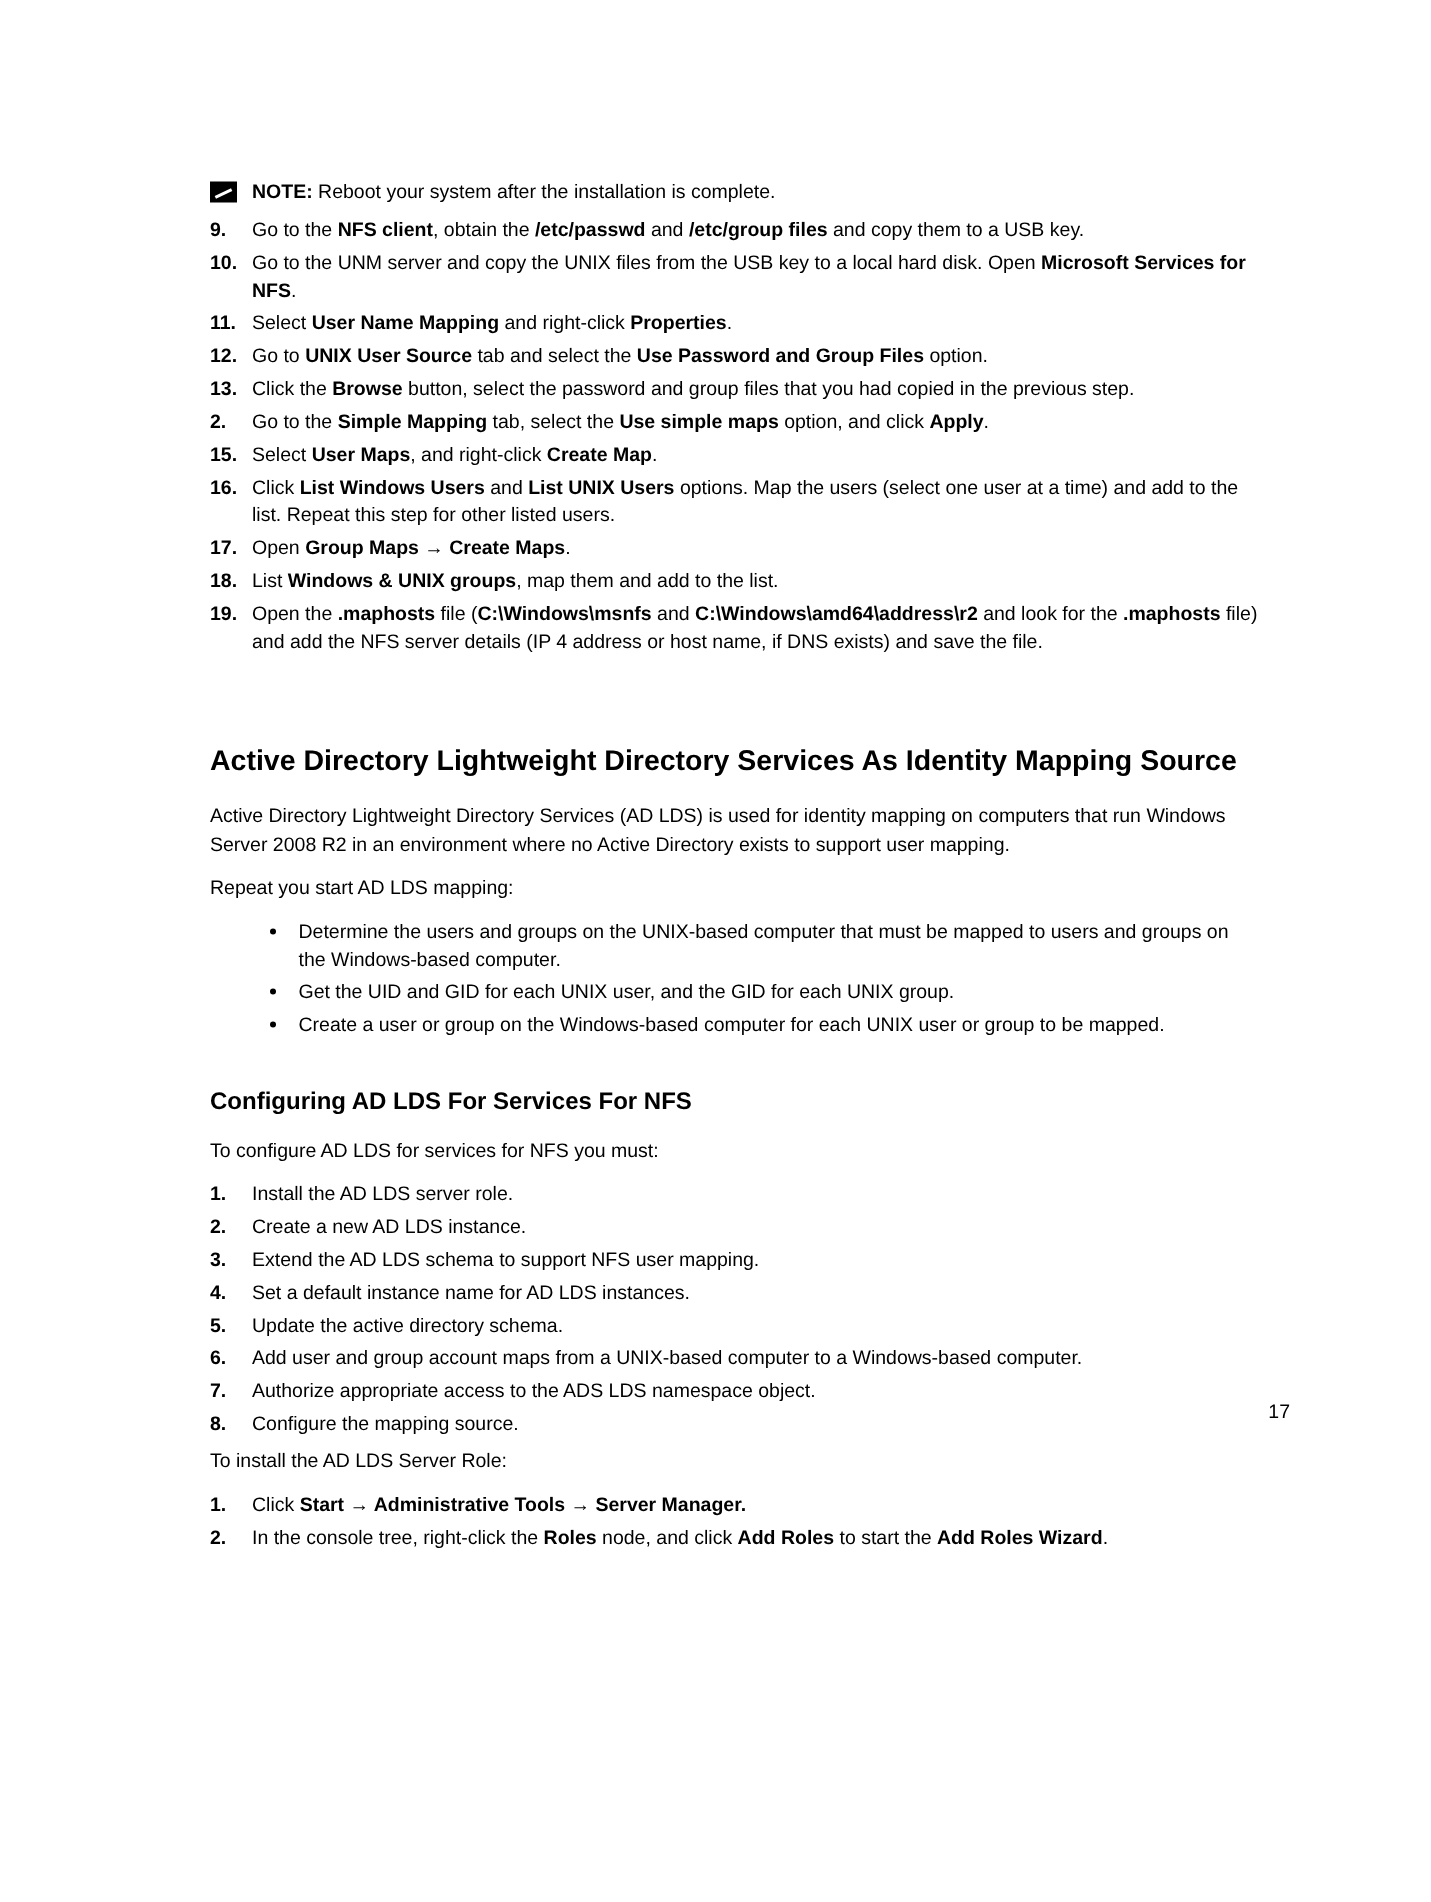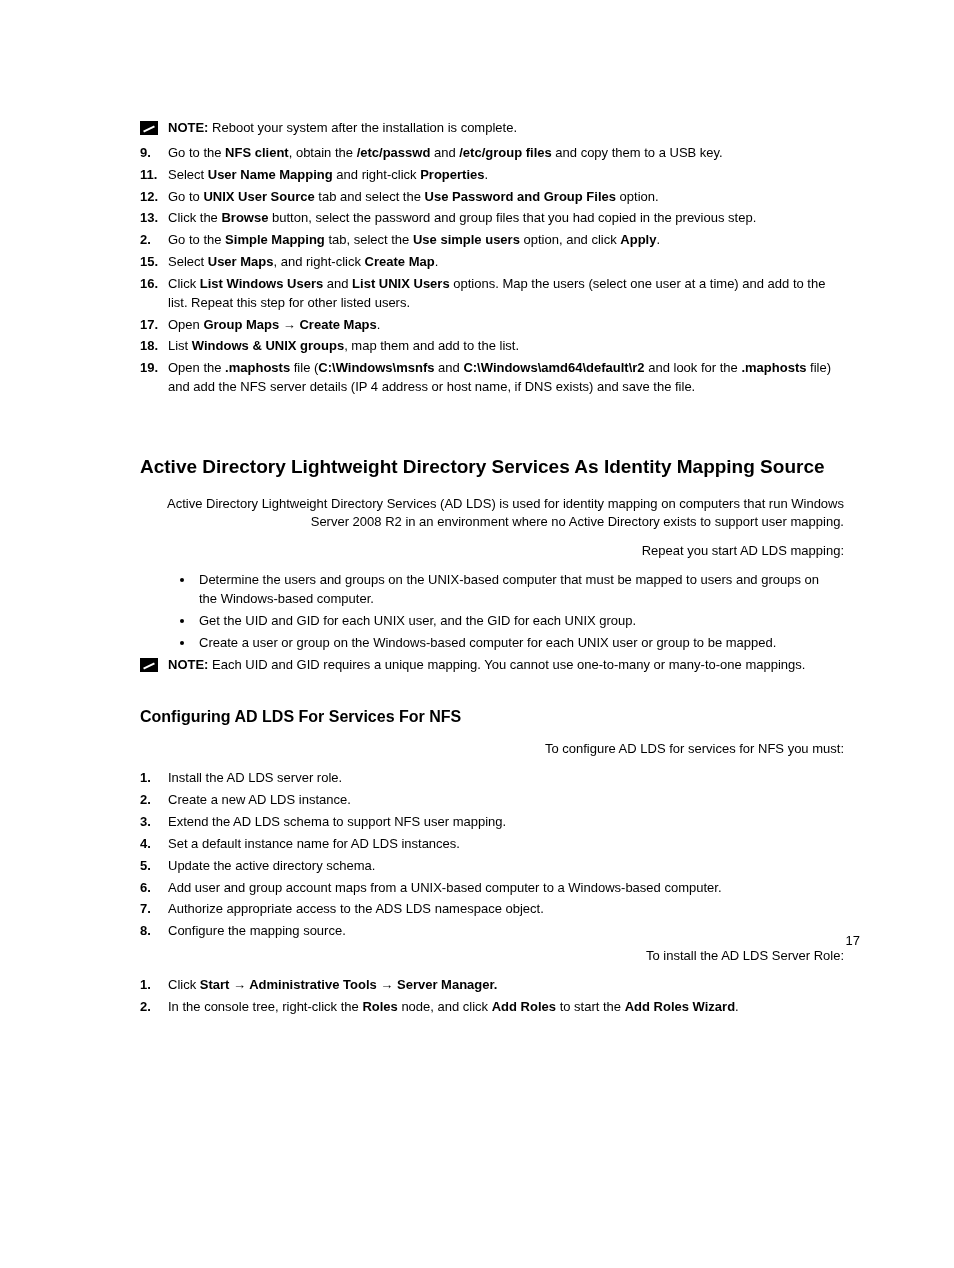--- a/index.html
+++ b/index.html
@@ -64,21 +64,21 @@
   h2 {
     font-size: 19px;
     font-weight: bold;
     margin: 56px 0 14px 0;
   }
   h3 {
     font-size: 16px;
     font-weight: bold;
     margin: 30px 0 12px 0;
   }
-  .para { margin: 6px 0 10px 0; text-align: right; }
+  .para { margin: 6px 0 10px 0; }
   .bullets {
     list-style: disc;
     padding-left: 50px;
     margin: 4px 0;
   }
   .bullets li { margin: 3px 5px; padding-left: 4px;}
   .pagenum {
     position: absolute;
     bottom: 85px;
     right: 94px;
@@ -96,74 +96,72 @@
       <span class="b">NOTE:</span><span> Reboot your system after the installation is complete.</span>
     </div>
   </div>
 
   <div class="ol" id="top-list">
       <div class="li">
         <div class="num">9.</div>
         <div class="txt"><span>Go to the </span><span class="b">NFS client</span><span>, obtain the </span><span class="b">/etc/passwd</span><span> and </span><span class="b">/etc/group files</span><span> and copy them to a USB key.</span></div>
       </div>
       <div class="li">
+        <div class="num">10.</div>
+        <div class="txt"><span>Go to the UNM server and copy the UNIX files from the USB key to a local hard disk. Open </span><span class="b">Microsoft Services for NFS</span><span>.</span></div>
+      </div>
+      <div class="li">
         <div class="num">11.</div>
         <div class="txt"><span>Select </span><span class="b">User Name Mapping</span><span> and right-click </span><span class="b">Properties</span><span>.</span></div>
       </div>
       <div class="li">
         <div class="num">12.</div>
         <div class="txt"><span>Go to </span><span class="b">UNIX User Source</span><span> tab and select the </span><span class="b">Use Password and Group Files</span><span> option.</span></div>
       </div>
       <div class="li">
         <div class="num">13.</div>
         <div class="txt"><span>Click the </span><span class="b">Browse</span><span> button, select the password and group files that you had copied in the previous step.</span></div>
       </div>
       <div class="li">
         <div class="num">2.</div>
-        <div class="txt"><span>Go to the </span><span class="b">Simple Mapping</span><span> tab, select the </span><span class="b">Use simple users</span><span> option, and click </span><span class="b">Apply</span><span>.</span></div>
+        <div class="txt"><span>Go to the </span><span class="b">Simple Mapping</span><span> tab, select the </span><span class="b">Use simple maps</span><span> option, and click </span><span class="b">Apply</span><span>.</span></div>
       </div>
       <div class="li">
         <div class="num">15.</div>
         <div class="txt"><span>Select </span><span class="b">User Maps</span><span>, and right-click </span><span class="b">Create Map</span><span>.</span></div>
       </div>
       <div class="li">
         <div class="num">16.</div>
         <div class="txt"><span>Click </span><span class="b">List Windows Users</span><span> and </span><span class="b">List UNIX Users</span><span> options. Map the users (select one user at a time) and add to the list. Repeat this step for other listed users.</span></div>
       </div>
       <div class="li">
         <div class="num">17.</div>
         <div class="txt"><span>Open </span><span class="b">Group Maps → Create Maps</span><span>.</span></div>
       </div>
       <div class="li">
         <div class="num">18.</div>
         <div class="txt"><span>List </span><span class="b">Windows &amp; UNIX groups</span><span>, map them and add to the list.</span></div>
       </div>
       <div class="li">
         <div class="num">19.</div>
-        <div class="txt"><span>Open the </span><span class="b">.maphosts</span><span> file (</span><span class="b">C:\Windows\msnfs</span><span> and </span><span class="b">C:\Windows\amd64\default\r2</span><span> and look for the </span><span class="b">.maphosts</span><span> file) and add the NFS server details (IP 4 address or host name, if DNS exists) and save the file.</span></div>
+        <div class="txt"><span>Open the </span><span class="b">.maphosts</span><span> file (</span><span class="b">C:\Windows\msnfs</span><span> and </span><span class="b">C:\Windows\amd64\address\r2</span><span> and look for the </span><span class="b">.maphosts</span><span> file) and add the NFS server details (IP 4 address or host name, if DNS exists) and save the file.</span></div>
       </div>
     </div>
 
   <h2>Active Directory Lightweight Directory Services As Identity Mapping Source</h2>
 
   <div class="para">Active Directory Lightweight Directory Services (AD LDS) is used for identity mapping on computers that run Windows Server 2008 R2 in an environment where no Active Directory exists to support user mapping.</div>
   <div class="para">Repeat you start AD LDS mapping:</div>
 
   <ul class="bullets" id="adlds-bullets">
       <li>Determine the users and groups on the UNIX-based computer that must be mapped to users and groups on the Windows-based computer.</li>
       <li>Get the UID and GID for each UNIX user, and the GID for each UNIX group.</li>
       <li>Create a user or group on the Windows-based computer for each UNIX user or group to be mapped.</li>
     </ul>
 
-  <div class="note-row">
-    <div class="note-icon"></div>
-    <div>
-      <span class="b">NOTE:</span><span> Each UID and GID requires a unique mapping. You cannot use one-to-many or many-to-one mappings.</span>
-    </div>
-  </div>
 
   <h3>Configuring AD LDS For Services For NFS</h3>
   <div class="para">To configure AD LDS for services for NFS you must:</div>
   <div class="ol" id="conf-list">
       <div class="li">
         <div class="num">1.</div>
         <div class="txt">Install the AD LDS server role.</div>
       </div>
       <div class="li">
         <div class="num">2.</div>

